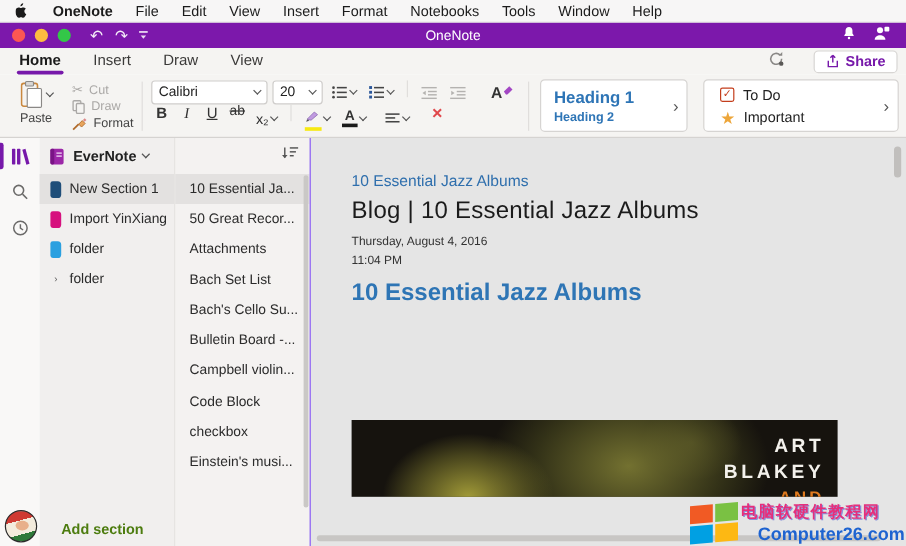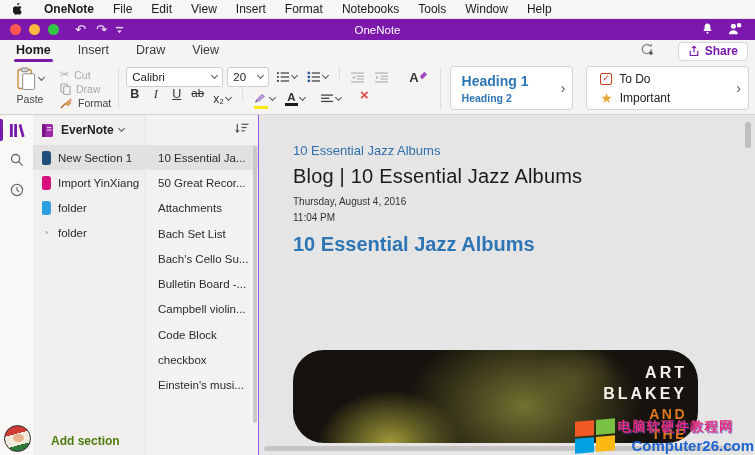--- a/index.html
+++ b/index.html
@@ -97,26 +97,26 @@
                background:#cac8c6; border-radius:2px; }
 
   .content { flex:1; background:#e5e5e5; border-left:1px solid #8b5cf6; position:relative;
              padding:28px 0 0 34px; overflow:hidden; }
   .page-link { color:#2f6fad; font-size:13px; }
   .page-title { color:#1b1b1b; font-size:20px; font-weight:500; margin-top:7px; letter-spacing:.2px;}
   .page-date { color:#333; font-size:10px; margin-top:8px; }
   .page-time { color:#333; font-size:10px; margin-top:5px; }
   .page-h1 { color:#2e75b5; font-size:20px; font-weight:700; margin-top:10px; }
 
-  .album { position:absolute; left:34px; top:235px; width:405px; height:93px; overflow:hidden;
+  .album { position:absolute; left:34px; top:235px; width:405px; height:64px; overflow:hidden;
            background:
              radial-gradient(ellipse 95px 70px at 24% 100%, rgba(175,168,60,.9), rgba(110,106,40,.55) 50%, transparent 75%),
              radial-gradient(ellipse 150px 105px at 57% 60%, rgba(120,118,50,.95), rgba(70,70,30,.6) 52%, transparent 78%),
              radial-gradient(ellipse 60px 45px at 70% 30%, rgba(140,135,60,.5), transparent 70%),
-             #16130e; border-radius: 31px; }
+             #16130e; }
   .album-text { position:absolute; right:11px; top:12px; text-align:right; line-height:21px; }
   .al-white { color:#f3f1ec; font-size:16px; font-weight:700; letter-spacing:3px; }
   .al-orange { color:#e07a1e; font-size:14px; font-weight:700; letter-spacing:2.5px; line-height:20px;}
 
   .hscroll { position:absolute; left:264px; top:446px; width:470px; height:5px;
              background:#c8c6c4; border-radius:3px; z-index:5;}
   .vscroll { position:absolute; right:4px; top:122px; width:6px; height:26px;
              background:#c1bfbd; border-radius:3px; z-index:5;}
 
   

